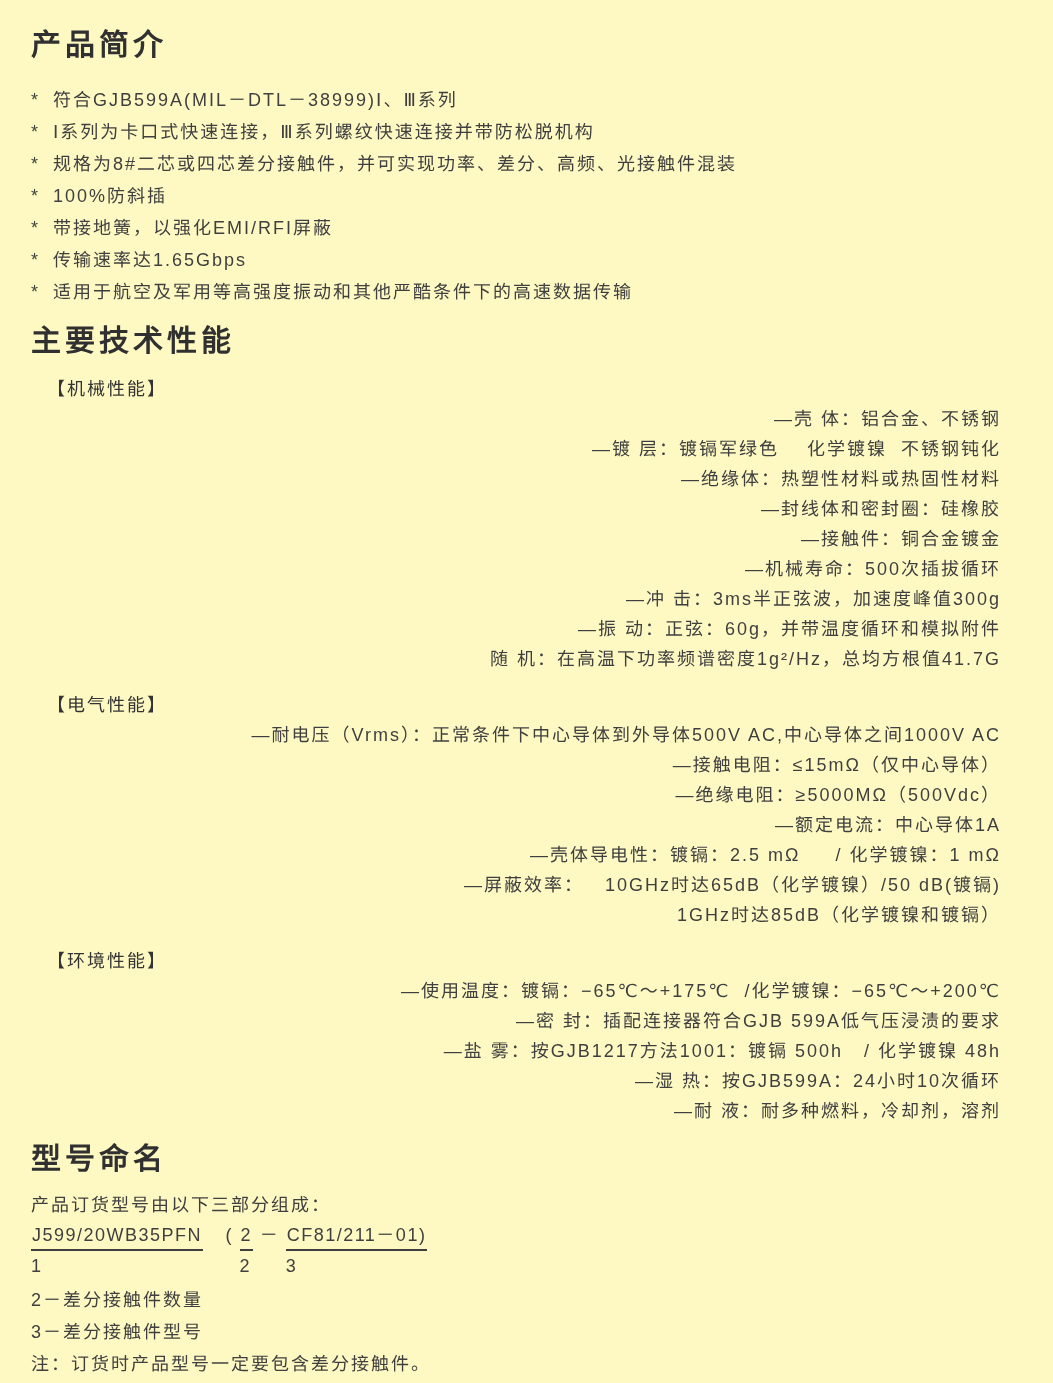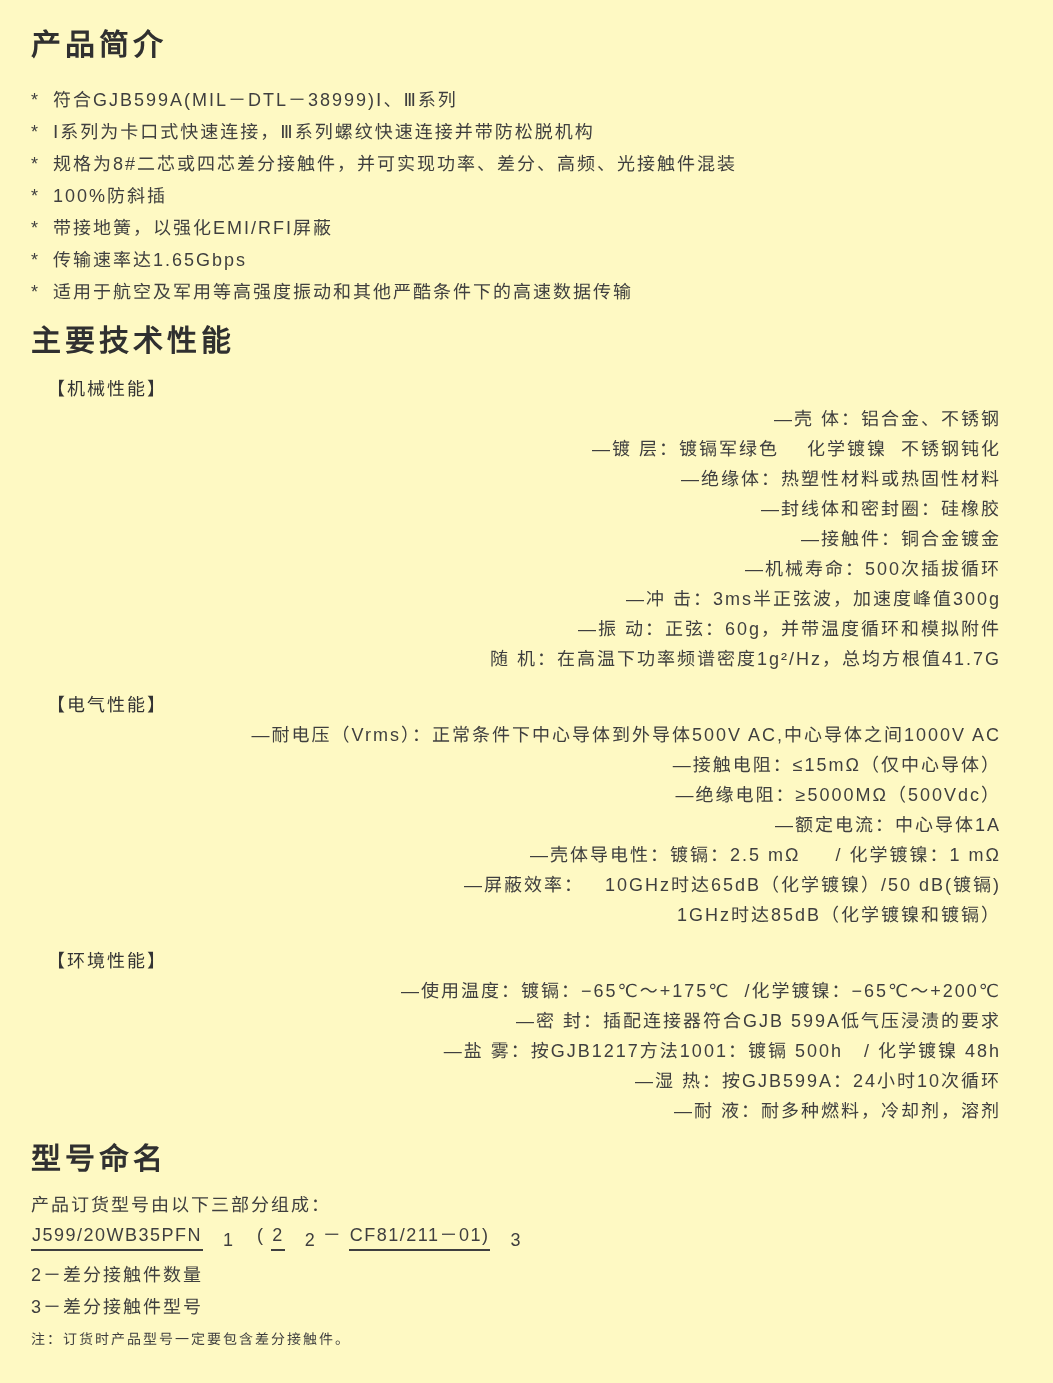--- a/index.html
+++ b/index.html
@@ -69,24 +69,23 @@
     margin-bottom:2px;
   }
   .model-line{
     margin-top:4px;
     font-size:18px;
     letter-spacing:1.5px;
     white-space:nowrap;
   }
   .model-seg{
     display:inline-flex;
-    flex-direction:row;
-    align-items:center;
+    flex-direction:column;
+    align-items:flex-start;
     vertical-align:top;
-    gap:20px;
   }
   .model-text{
     border-bottom:2px solid #3f3f3f;
     padding:0 1px 3px 1px;
     line-height:22px;
   }
   .model-label{
     margin-top:5px;
     line-height:20px;
   }
@@ -97,21 +96,21 @@
   }
   .model-gap1{margin-left:16px;}
   .legend{margin-top:8px;}
   .legend-line{
     font-size:18px;
     line-height:32px;
     letter-spacing:2px;
     white-space:pre-wrap;
   }
   .note-line{
-    font-size:14px;
+    font-size:18px;
     line-height:32px;
     letter-spacing:2px;
     white-space:pre-wrap;
   }
 </style>
 </head>
 <body>
 
 <div class="page">
   <div class="content">

